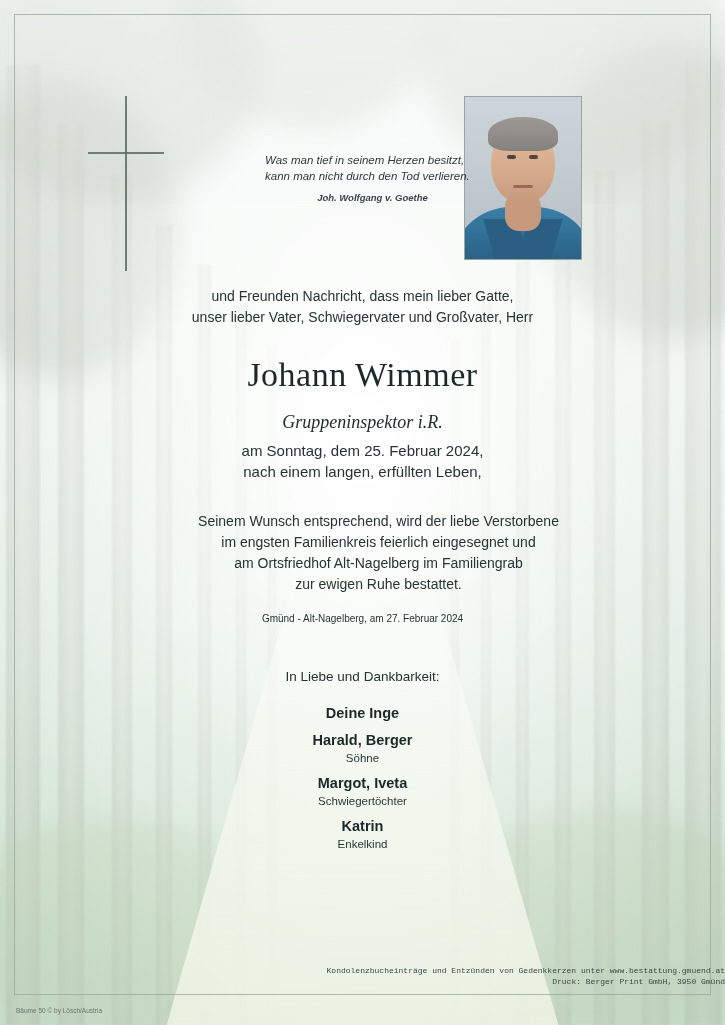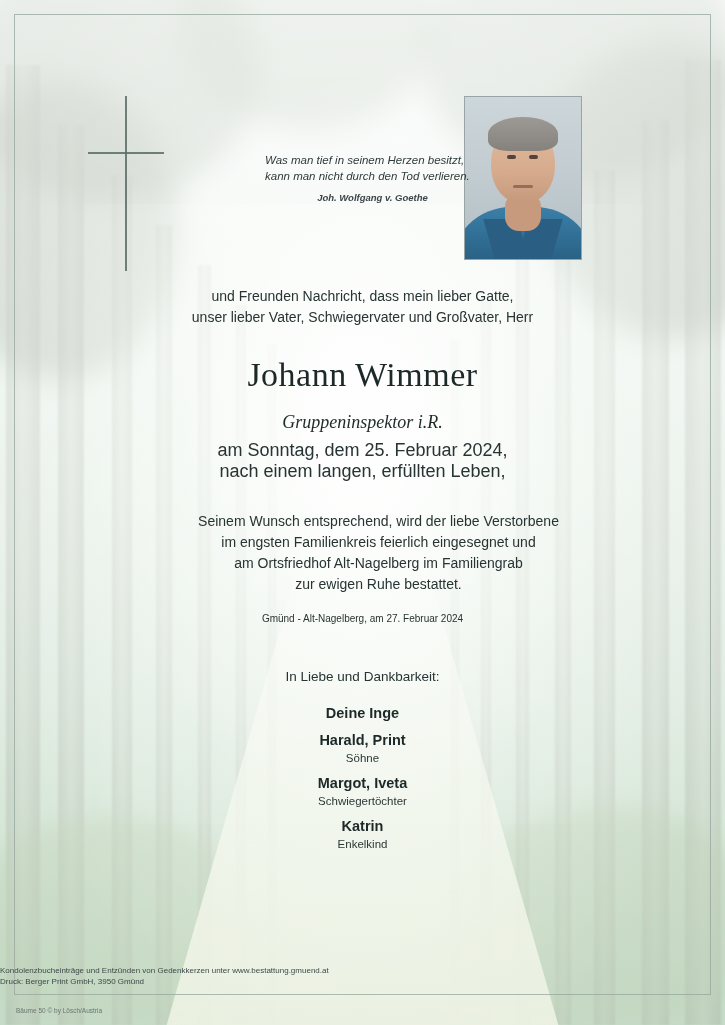--- a/index.html
+++ b/index.html
@@ -286,21 +286,21 @@
   .rank {
     top: 396px;
     font-family: "Liberation Serif", serif;
     font-style: italic;
     font-size: 18px;
     color: #1f2b2a;
     margin-top: 16px;
   }
   .dates {
     top: 440px;
-    font-size: 18px;
+    font-size: 15px;
     line-height: 21px;
     color: #273433;
   }
   .burial {
     top: 511px;
     font-size: 14px;
     line-height: 21px;
     color: #273433;
     padding-left: 32px;
   }
@@ -344,24 +344,25 @@
     font-size: 13.5px;
     color: #273433;
   }
 
   
   .footer {
     position: absolute;
     left: 0;
     right: 0;
     top: 965px;
-    text-align: left;
+    text-align: right;
     font-size: 8px;
     line-height: 11px;
     color: #3d4a49;
+    font-family: Liberation Mono, monospace;
   }
   .credit {
     position: absolute;
     left: 16px;
     top: 1007px;
     font-size: 6.5px;
     color: #6a7574;
   }
 </style>
 </head>
@@ -456,21 +457,21 @@
     <div class="centerblock place">Gmünd - Alt-Nagelberg, am 27. Februar 2024</div>
 
     <div class="centerblock thanks">In Liebe und Dankbarkeit:</div>
 
     <div class="family">
       <div class="fam-group">
         <div class="fam-names">Deine Inge</div>
         <div class="fam-rel"></div>
       </div>
       <div class="fam-group">
-        <div class="fam-names">Harald, Print</div>
+        <div class="fam-names">Harald, Berger</div>
         <div class="fam-rel">Söhne</div>
       </div>
       <div class="fam-group">
         <div class="fam-names">Margot, Iveta</div>
         <div class="fam-rel">Schwiegertöchter</div>
       </div>
       <div class="fam-group">
         <div class="fam-names">Katrin</div>
         <div class="fam-rel">Enkelkind</div>
       </div>

